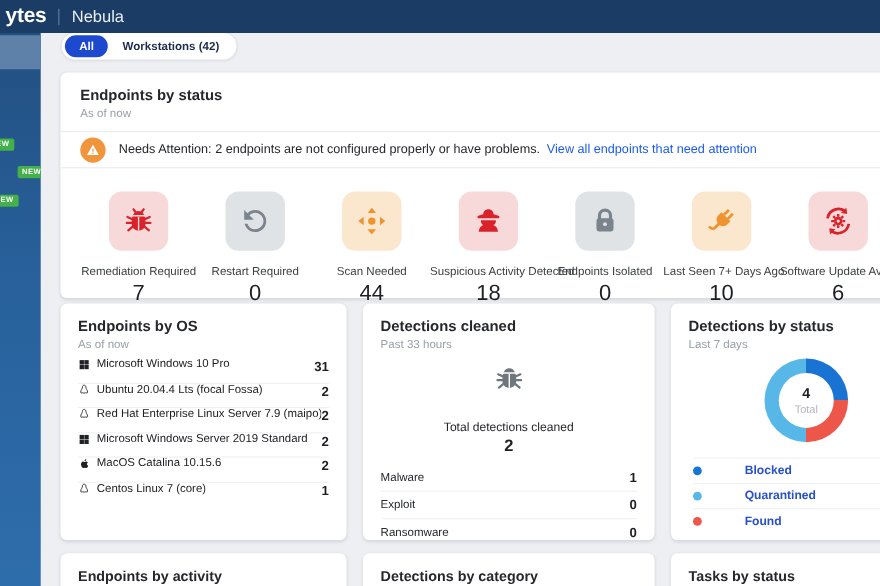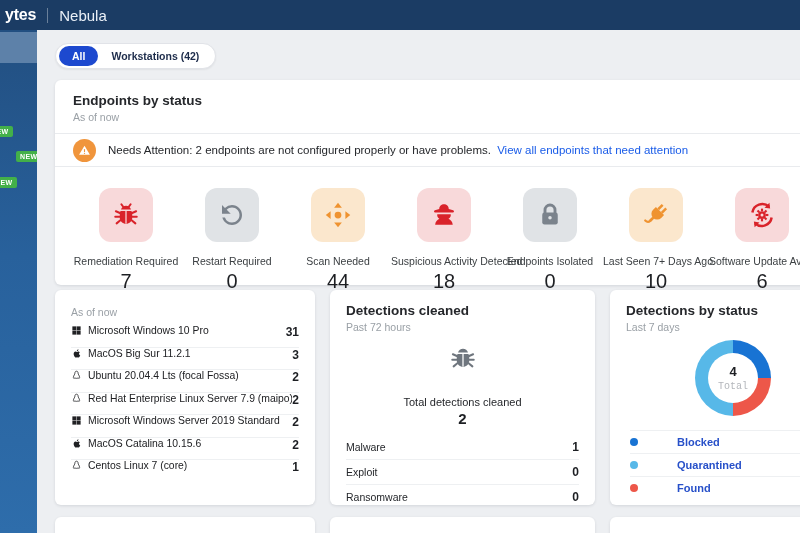--- a/index.html
+++ b/index.html
@@ -2,36 +2,36 @@
 <html><head>
 <meta charset="utf-8">
 <style>
   * { margin:0; padding:0; box-sizing:border-box; }
   html,body { width:800px; height:533px; overflow:hidden; background:#edeff2;
     font-family:"Liberation Sans", sans-serif; -webkit-font-smoothing:antialiased; }
 
   
   .topbar { position:absolute; left:0; top:0; width:800px; height:30px; background:#1b3c64;
     display:flex; align-items:center; color:#fff; z-index:5; }
-  .brand { font-size:16px; font-weight:700; letter-spacing:-0.2px; margin-left:5px; }
+  .brand { font-size:19px; font-weight:700; letter-spacing:-0.2px; margin-left:5px; }
   .topbar-divider { width:1px; height:15px; background:rgba(255,255,255,.35); margin:0 11px; }
   .product { font-size:15px; font-weight:400; color:#eaf0f7; }
 
   
   .sidebar { position:absolute; left:0; top:30px; width:37px; height:503px;
     background:linear-gradient(180deg,#224f81 0%,#28619c 45%,#2e6dab 100%); z-index:4; overflow:hidden; }
   .side-selected { position:absolute; left:0; top:2px; width:37px; height:31px; background:#5d81a9; cursor:pointer; }
   .new-badge { position:absolute; background:#43b049; color:#fff; font-size:7px; font-weight:700;
     letter-spacing:.4px; padding:2px 4px; border-radius:2px; line-height:1; }
   .new-badge.b1 { left:-13px; top:96px; }
   .new-badge.b2 { left:16px;  top:121px; }
   .new-badge.b3 { left:-9px;  top:147px; }
 
   
-  .main { position:absolute; left:37px; top:30px; width:763px; height:503px; }
+  .main { position:absolute; left:37px; top:16px; width:763px; height:503px; }
 
   .tabs { position:absolute; left:18px; top:13px; display:inline-flex; align-items:center;
     background:#fff; border:1px solid #e1e3e8; border-radius:14px; padding:2px 3px;
     box-shadow:0 1px 2px rgba(0,0,0,.06); }
   .tab { font-size:10.5px; font-weight:700; color:#1c2b4a; padding:4px 13px; border-radius:11px;
     cursor:pointer; white-space:nowrap; }
   .tab-active { background:#1d49cf; color:#fff; }
 
   .card { background:#fff; border-radius:6px; box-shadow:0 1px 3px rgba(30,40,60,.12); }
   .card-title { font-size:13.5px; font-weight:700; color:#25272b; }
@@ -76,21 +76,21 @@
   .cl-cell { display:flex; align-items:center; height:25px; border-bottom:1px solid #eef0f2; }
   .cl-cell.noline { border-bottom:none;margin-left:16px; }
   .cl-label { font-size:10.5px; color:#25272b; }
   .cl-value { margin-left:auto; font-size:12px; font-weight:700; color:#1d1f23; }
 
   .card-detstatus { width:420px; padding:13px 16px 0; position:relative; }
   .donut { position:absolute; left:85px; top:50px; width:76px; height:76px; border-radius:50%; }
   .donut-hole { position:absolute; inset:13px; background:#fff; border-radius:50%;
     display:flex; flex-direction:column; align-items:center; justify-content:center; }
   .donut-total { font-size:13px; font-weight:700; color:#1d1f23; }
-  .donut-total-label { font-size:10px; color:#b3b6bb; margin-top:2px;font-family:Liberation Mono, monospace; }
+  .donut-total-label { font-size:10px; color:#b3b6bb; margin-top:2px; }
   .legend { position:absolute; left:0; right:0; top:140px; padding:0 0 0 20px; }
   .legend-row { display:flex; align-items:center; height:23px; gap:7px;
     border-top:1px solid #eef0f2; cursor:pointer; }
   .legend-dot { width:8px; height:8px; border-radius:50%; flex:0 0 8px; }
   .legend-label { font-size:11px; font-weight:700; color:#2750c9;margin-left:32px; }
 
   
   .row3 { position:absolute; left:18px; top:487px; display:flex; gap:15px; }
   .row3 .card { height:60px; padding:13px 16px 0; }
   .row3 .c1 { width:260px; } .row3 .c2 { width:265px; } .row3 .c3 { width:420px; }
@@ -242,45 +242,37 @@
           </div>
        <div class="st-label">Software Update Available</div>
        <div class="st-value">6</div>
      </div>
       </div>
   </div>
 
   <div class="row2">
 
     <div class="card card-os">
+      <div class="card-title">Endpoints by OS</div>
       <div class="card-sub">As of now</div>
       <div class="os-list">
           <div class="os-row">
        <span class="os-ico">
               <svg width="11" height="11" viewBox="0 0 24 24" fill="#202124">
                 <rect x="3" y="3" width="8.6" height="8.6"></rect>
                 <rect x="12.4" y="3" width="8.6" height="8.6"></rect>
                 <rect x="3" y="12.4" width="8.6" height="8.6"></rect>
                 <rect x="12.4" y="12.4" width="8.6" height="8.6"></rect>
               </svg>
             </span>
        <span class="os-label">Microsoft Windows 10 Pro</span>
        <span class="os-value">31</span>
      </div>
           <div class="os-row">
        <span class="os-ico">
-              <svg width="11" height="11" viewBox="0 0 24 24" fill="#202124">
-                <path d="M17.5 12.8c0-2.2 1.8-3.2 1.9-3.3-1-1.5-2.6-1.7-3.2-1.8-1.3-.1-2.6.8-3.2.8-.7 0-1.7-.8-2.9-.7-1.4 0-2.8.9-3.6 2.2-1.5 2.6-.4 6.5 1.1 8.7.7 1 1.6 2.2 2.7 2.1 1.1 0 1.5-.7 2.9-.7s1.7.7 2.9.7c1.2 0 2-1.1 2.7-2.1.9-1.2 1.2-2.4 1.2-2.5 0 0-2.4-.9-2.5-3.4zM15.3 5.6c.6-.7 1-1.8.9-2.8-.9 0-1.9.6-2.5 1.3-.6.6-1 1.7-.9 2.7 1 .1 2-.5 2.5-1.2z"></path>
-              </svg>
-            </span>
-       <span class="os-label">MacOS Big Sur 11.2.1</span>
-       <span class="os-value">3</span>
-     </div>
-          <div class="os-row">
-       <span class="os-ico">
               <svg width="11" height="11" viewBox="0 0 24 24" fill="none" stroke="#202124" stroke-width="1.7">
                 <path d="M12 2.6c-2.1 0-3.4 1.5-3.4 3.7 0 1.8-.6 3-1.5 4.5-1 1.7-1.9 3.5-1.9 5.3 0 .9.3 1.7.9 2.2.9-.6 2-.9 2.9-.6.9.3 1.9.5 3 .5s2.1-.2 3-.5c.9-.3 2 0 2.9.6.6-.5.9-1.3.9-2.2 0-1.8-.9-3.6-1.9-5.3-.9-1.5-1.5-2.7-1.5-4.5 0-2.2-1.3-3.7-3.4-3.7z"></path>
               </svg>
             </span>
        <span class="os-label">Ubuntu 20.04.4 Lts (focal Fossa)</span>
        <span class="os-value">2</span>
      </div>
           <div class="os-row">
        <span class="os-ico">
               <svg width="11" height="11" viewBox="0 0 24 24" fill="none" stroke="#202124" stroke-width="1.7">
@@ -318,21 +310,21 @@
               </svg>
             </span>
        <span class="os-label">Centos Linux 7 (core)</span>
        <span class="os-value">1</span>
      </div>
         </div>
     </div>
 
     <div class="card card-cleaned">
       <div class="card-title">Detections cleaned</div>
-      <div class="card-sub">Past 72 hours</div>
+      <div class="card-sub">Past 33 hours</div>
       <div class="cl-center">
         <span>
           <svg width="30" height="30" viewBox="0 0 24 24" fill="#6f767e">
               <path d="M12 4.6c-1.9 0-3.5 1.2-4 2.9h8c-.5-1.7-2.1-2.9-4-2.9z"></path>
               <path d="M8 8.7h8c.6 0 1 .9 1 2.1v3.1c0 2.8-2.2 5-5 5s-5-2.2-5-5v-3.1c0-1.2.4-2.1 1-2.1z"></path>
               <rect x="11.5" y="8.7" width="1" height="10.2" fill="#fff"></rect>
               <g stroke="#6f767e" stroke-width="1.6" stroke-linecap="round" fill="none">
                 <path d="M7.1 10.4 3.9 9"></path>
                 <path d="M6.9 13.3H3.4"></path>
                 <path d="M7.5 16.2l-3 2.5"></path>

